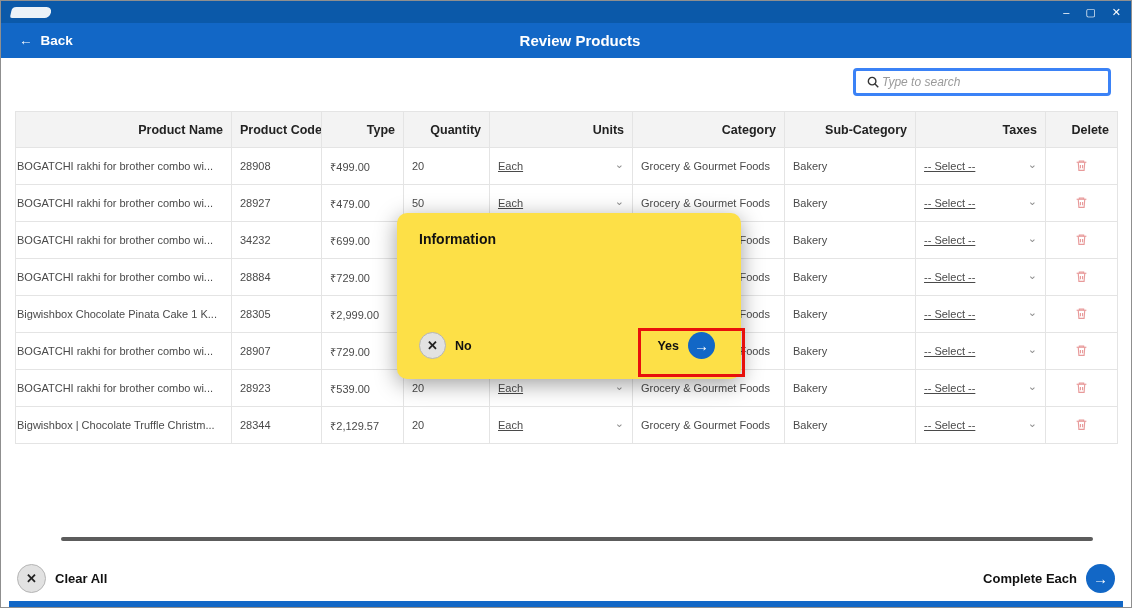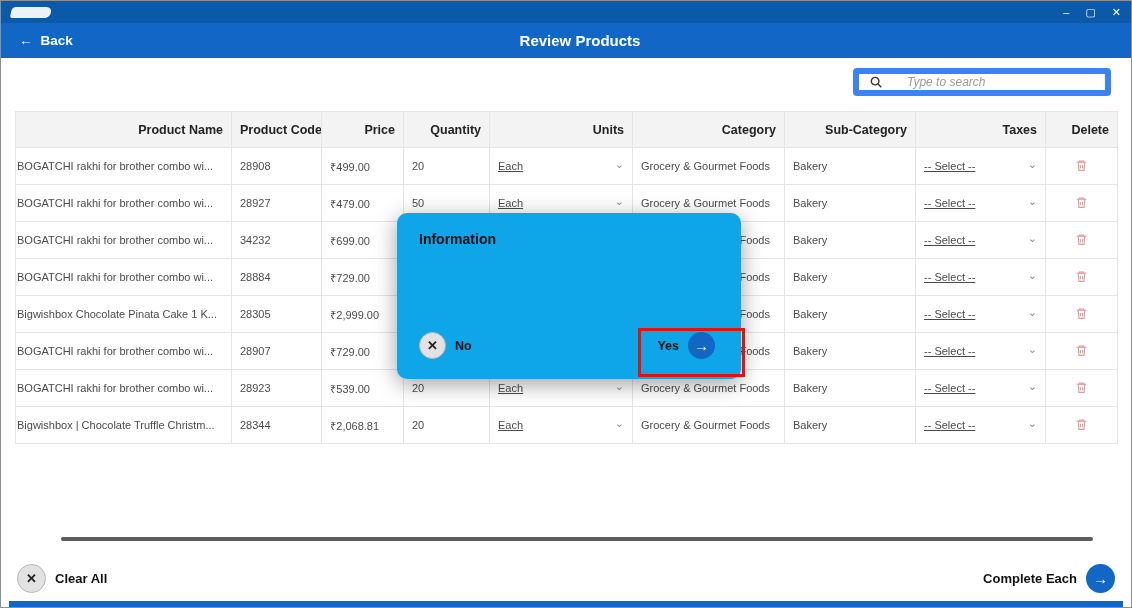--- a/index.html
+++ b/index.html
@@ -11,21 +11,21 @@
   .logo-blob { width:40px; height:11px; background:#fff; opacity:.92; border-radius:6px 8px 8px 3px; transform:skewX(-12deg); }
   .win-controls { display:flex; gap:16px; color:#fff; font-size:11px; line-height:22px; }
   .win-controls span { cursor:default; }
 
   
   .header { position:absolute; top:22px; left:0; right:0; height:35px; background:#1267c6; color:#fff; }
   .back { position:absolute; left:18px; top:0; height:35px; display:flex; align-items:center; gap:8px; font-weight:bold; font-size:13.5px; cursor:pointer; }
   .page-title { position:absolute; left:0; right:0; top:0; height:35px; display:flex; align-items:center; justify-content:center; font-weight:bold; font-size:15px;margin-left:28px; }
 
   
-  .search-box { position:absolute; top:67px; right:20px; width:258px; height:28px; border:6px solid #3b82f6; border-radius:4px; display:flex; align-items:center; gap:24px; padding:0 10px; background:#fff; }
+  .search-box { position:absolute; top:67px; right:20px; width:258px; height:28px; border:3px solid #3b82f6; border-radius:4px; display:flex; align-items:center; gap:2px; padding:0 10px; background:#fff; }
   .search-box svg { flex:0 0 auto; }
   .search-box input { border:none; outline:none; flex:1; font-size:12px; font-family:"Liberation Sans", sans-serif; color:#333; background:transparent; }
   .search-box input::placeholder { font-style:italic; color:#9a9a9a; }
 
   
   table.products { position:absolute; top:110px; left:14px; width:1102px; border-collapse:collapse; table-layout:fixed; }
   table.products th, table.products td { border:1px solid #e4e4e4; padding:0 8px; overflow:hidden; white-space:nowrap; text-overflow:clip; }
   table.products th { background:#f3f3f3; text-align:right; font-size:12.5px; color:#222; height:36px; font-weight:bold; }
   table.products td { height:37px; font-size:11px; color:#4a4a4a; background:#fff; }
   th.first, td.first { text-indent:-7px; }
@@ -39,21 +39,21 @@
 
   
   .footer { position:absolute; top:556px; left:0; right:0; height:42px; display:flex; align-items:center; justify-content:space-between; padding:0 16px; background:#fff; }
   .foot-btn { display:flex; align-items:center; gap:9px; font-weight:bold; font-size:13px; color:#111; cursor:pointer; }
   .circle { width:29px; height:29px; border-radius:50%; display:flex; align-items:center; justify-content:center; }
   .circle-gray { background:#e2e2e2; border:1px solid #b5b5b5; color:#222; font-size:13px; }
   .circle-blue { background:#1267c6; color:#fff; font-size:15px; }
   .bottom-strip { position:absolute; bottom:0; left:8px; right:8px; height:6px; background:#1267c6; }
 
   
-  .modal { position:absolute; left:396px; top:212px; width:344px; height:166px; background:#0ea5e9; border-radius:10px; box-shadow:0 5px 22px rgba(0,0,0,.38); padding:18px 22px; z-index:5; }
+  .modal { position:absolute; left:396px; top:212px; width:344px; height:166px; background:#fde047; border-radius:10px; box-shadow:0 5px 22px rgba(0,0,0,.38); padding:18px 22px; z-index:5; }
   .modal-title { font-weight:bold; font-size:14px; color:#111; }
   .modal-message { font-size:12px; color:#222; margin-top:24px; }
   .modal-buttons { position:absolute; left:22px; right:26px; bottom:20px; display:flex; align-items:center; justify-content:space-between; }
   .modal-btn { display:flex; align-items:center; gap:9px; font-weight:bold; font-size:12.5px; color:#111; cursor:pointer; }
   .modal .circle { width:27px; height:27px; }
 
   
   .annotation { position:absolute; left:637px; top:327px; width:107px; height:49px; border:3px solid #e8100c; z-index:6; pointer-events:none; }
 </style>
 </head>
@@ -95,21 +95,21 @@
       <col style="width:143px">
         <col style="width:152px">
         <col style="width:131px">
         <col style="width:130px">
         <col style="width:72px">
     </colgroup>
     <thead>
       <tr>
           <th class="first">Product Name</th>
           <th>Product Code</th>
-          <th>Price</th>
+          <th>Type</th>
           <th>Quantity</th>
           <th>Units</th>
           <th>Category</th>
           <th>Sub-Category</th>
           <th>Taxes</th>
           <th>Delete</th>
         </tr>
     </thead>
     <tbody>
     <tr>
@@ -283,21 +283,21 @@
                 <path d="M8 6V4h8v2"></path>
                 <path d="M6 6l1.2 15h9.6L18 6"></path>
                 <path d="M10 11v6"></path>
                 <path d="M14 11v6"></path>
               </svg></span>
       </td>
     </tr>
     <tr>
       <td class="first">Bigwishbox | Chocolate Truffle Christm...</td>
       <td>28344</td>
-      <td>₹2,068.81</td>
+      <td>₹2,129.57</td>
       <td>20</td>
       <td class="dd">
         <span>Each</span>
         <span class="chev">⌄</span>
       </td>
       <td>Grocery &amp; Gourmet Foods</td>
       <td>Bakery</td>
       <td class="dd">
         <span>-- Select --</span>
         <span class="chev">⌄</span>

